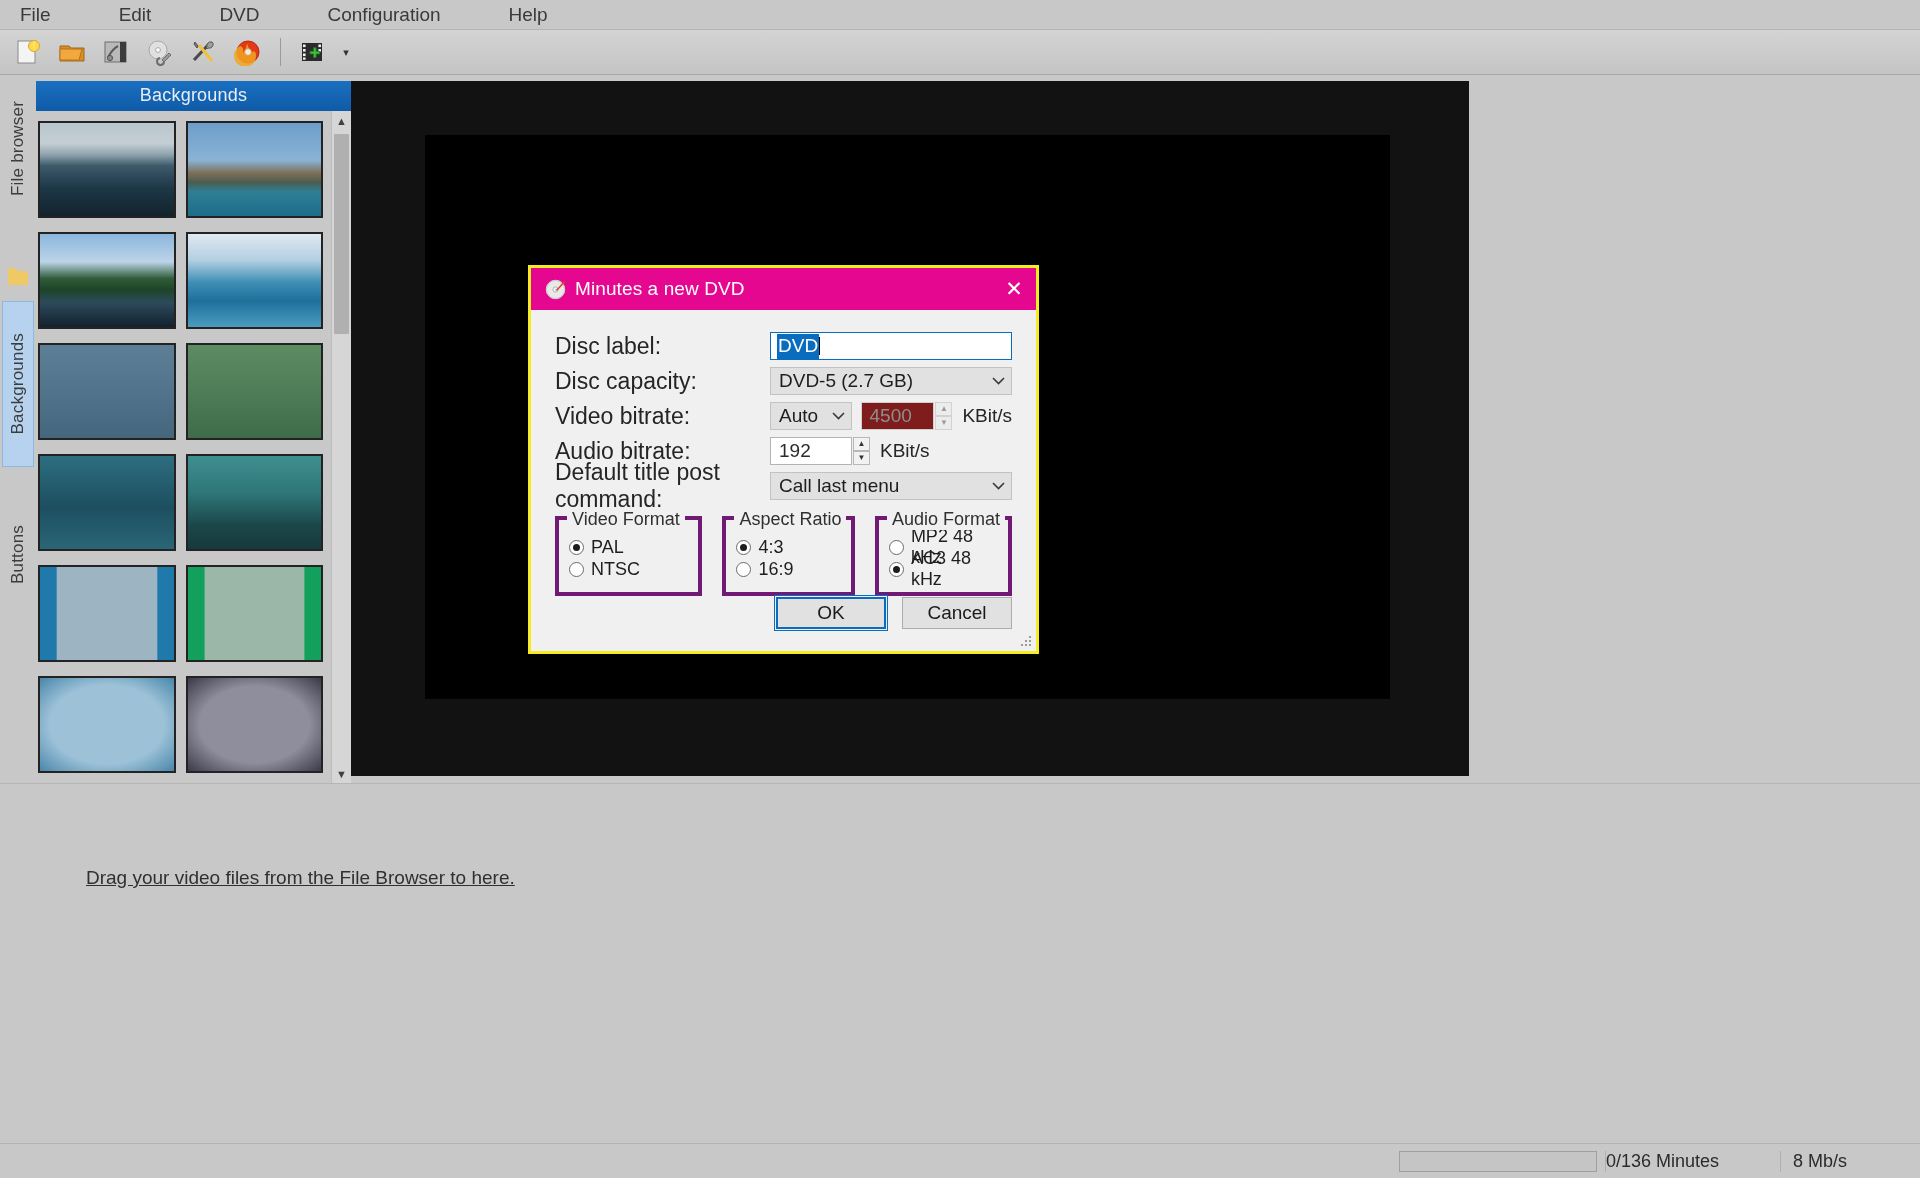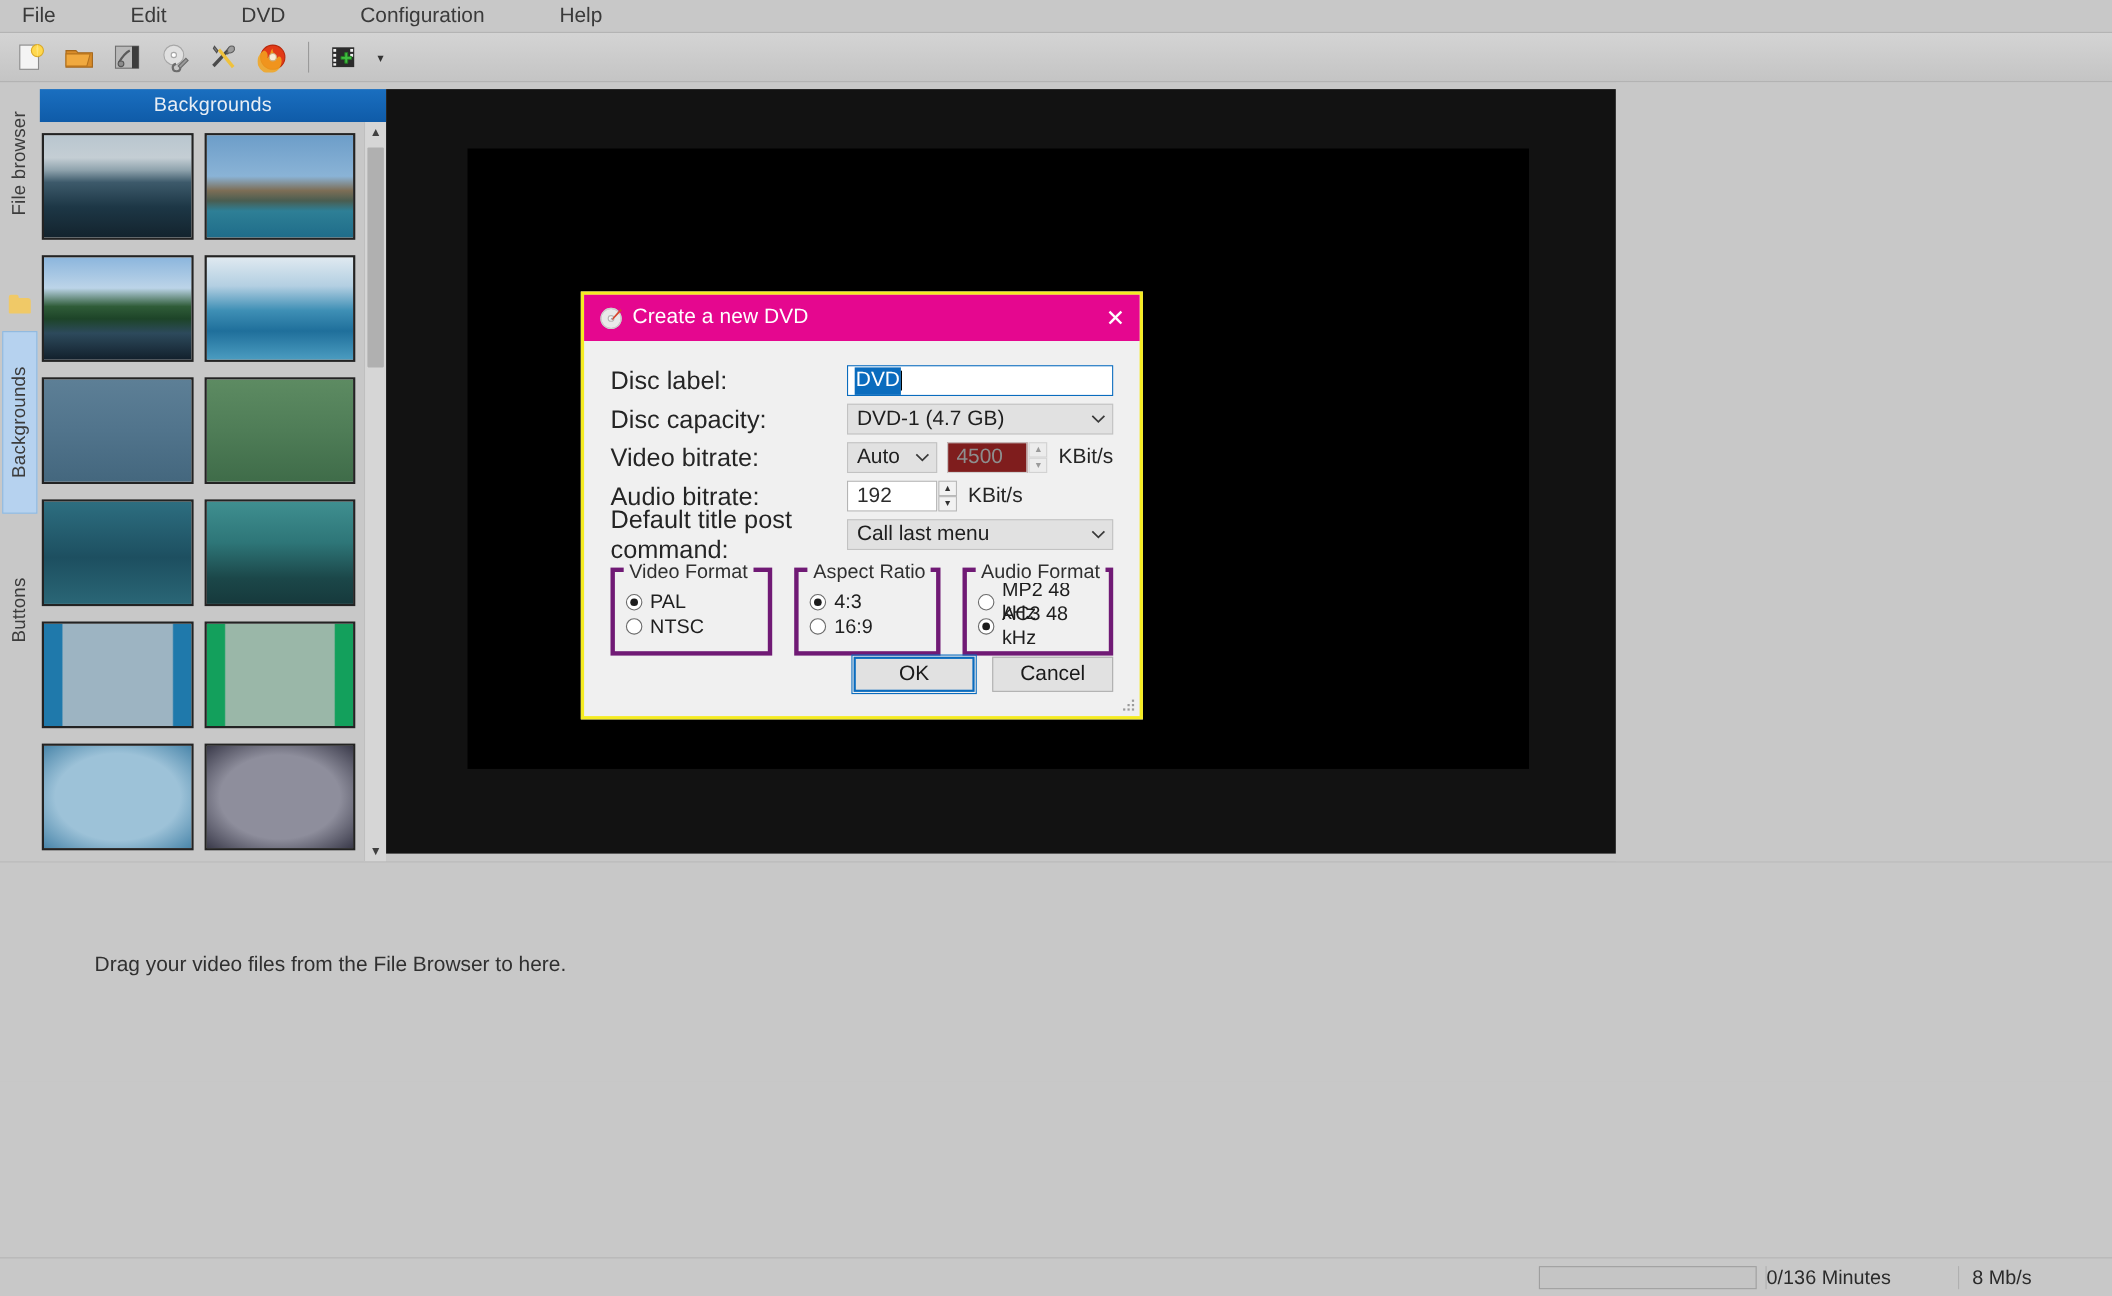--- a/index.html
+++ b/index.html
@@ -233,20 +233,21 @@
     margin: 0 auto;
     background: #000;
     border: 1px solid #2a2ad0;
     box-sizing: border-box;
   }
   #drop-hint {
     margin-left: 36px;
     margin-top: 63px;
     font-size: 19px;
     color: #303030;
+    text-decoration: underline;
   }
 
   
   #statusbar {
     position: absolute;
     left: 0; bottom: 0;
     width: 100%;
     height: 35px;
     background: #c8c8c8;
     border-top: 1px solid #b4b4b4;
@@ -641,38 +642,38 @@
   <div id="dlg-titlebar">
     <div id="dlg-icon">
       <svg width="21" height="21" viewBox="0 0 21 21">
         <circle cx="10.5" cy="10.5" r="9.2" fill="#e9e9e9" stroke="#bdbdbd"></circle>
         <circle cx="10.5" cy="10.5" r="9.2" fill="none" stroke="#cfcfcf"></circle>
         <circle cx="10.5" cy="10.5" r="2.6" fill="#f7f7f7" stroke="#b5b5b5"></circle>
         <path d="M11 11 L19 2 l1.2 1.2 L12 12z" fill="#d9452e"></path>
         <path d="M10.4 11.6 l2-1 -1-1 -1.4 1.3z" fill="#9a9a9a"></path>
       </svg>
     </div>
-    <div id="dlg-title">Create a new DVD</div>
+    <div id="dlg-title">Minutes a new DVD</div>
     <div id="dlg-close">✕</div>
   </div>
 
   <div id="dlg-body">
 
     <div class="frow">
       <div class="flabel">Disc label:</div>
       <div class="txtinput" style="width:242px">
         <span class="selected-text">DVD</span>
         <span class="caret-bar"></span>
       </div>
     </div>
 
     <div class="frow">
       <div class="flabel">Disc capacity:</div>
       <div class="combo" style="width:242px">
-        <span>DVD-1 (4.7 GB)</span>
+        <span>DVD-5 (2.7 GB)</span>
         <span class="chev">
           <svg width="13" height="8" viewBox="0 0 13 8">
               <path d="M1 1 L6.5 6.5 L12 1" stroke="#3a3a3a" stroke-width="1.6" fill="none"></path>
             </svg>
         </span>
       </div>
     </div>
 
     <div class="frow">
       <div class="flabel">Video bitrate:</div>

